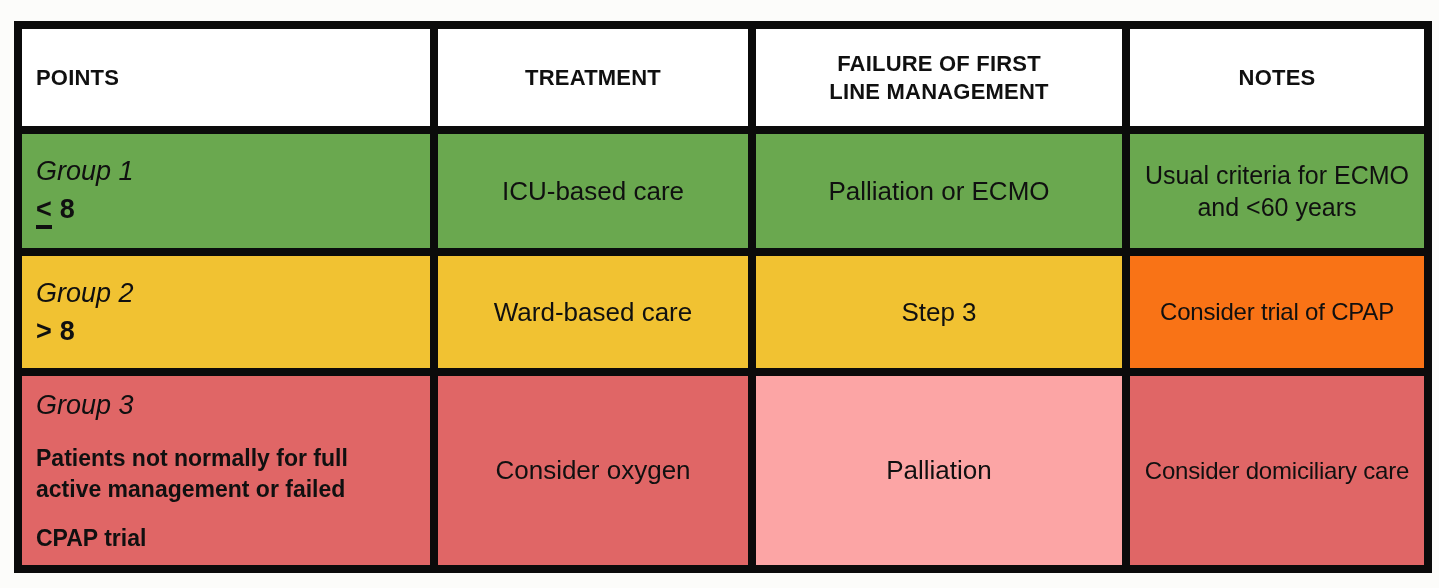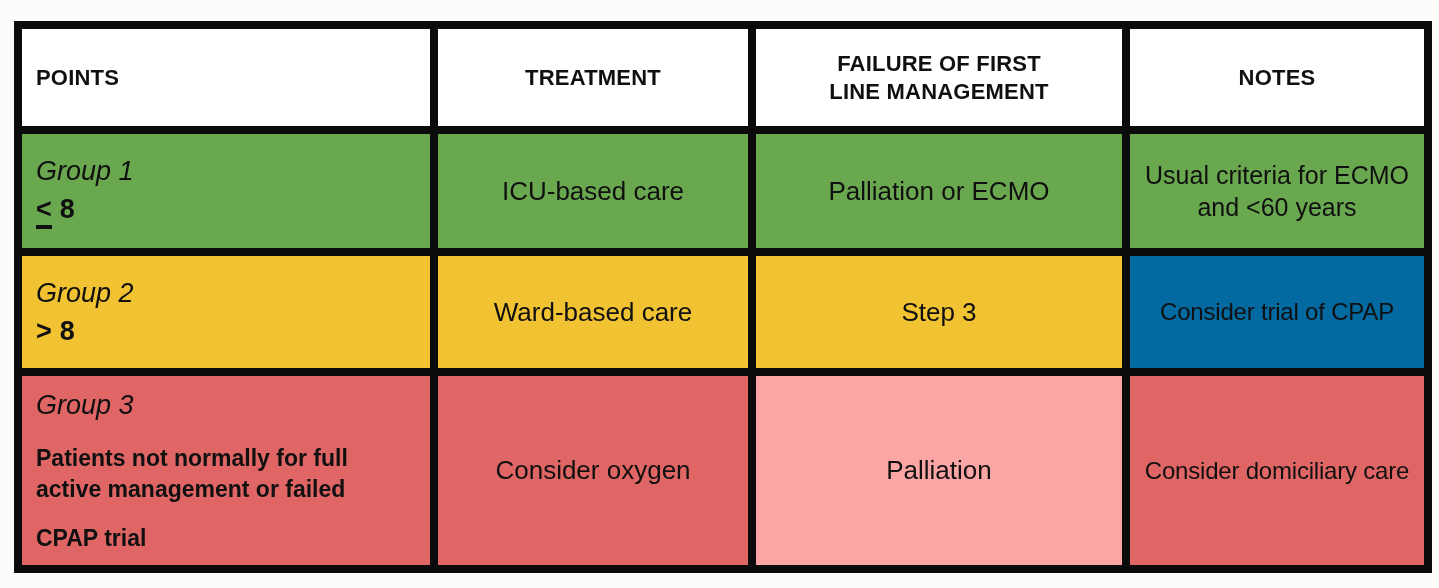--- a/index.html
+++ b/index.html
@@ -93,21 +93,21 @@
       <span class="points-line">
         <span class="points-op">&gt;</span><span>8</span>
       </span>
     </div>
     <div class="cell" style="background-color: rgb(241, 194, 50);">
       <span class="body-text">Ward-based care</span>
     </div>
     <div class="cell" style="background-color: rgb(241, 194, 50);">
       <span class="body-text">Step 3</span>
     </div>
-    <div class="cell notes-center" style="background-color: #0369a1;">
+    <div class="cell notes-center" style="background-color: #f97316;">
       <span>Consider trial of CPAP</span>
     </div>
 
     <div class="cell group-cell" style="background-color: rgb(224, 102, 102);">
       <span class="group-label">Group 3</span>
       <span class="group-desc">Patients not normally for full</span>
       <span class="group-desc" style="margin-top:0;">active management or failed</span>
       <span class="group-desc-footer">CPAP trial</span>
     </div>
     <div class="cell" style="background-color: rgb(224, 102, 102);">

